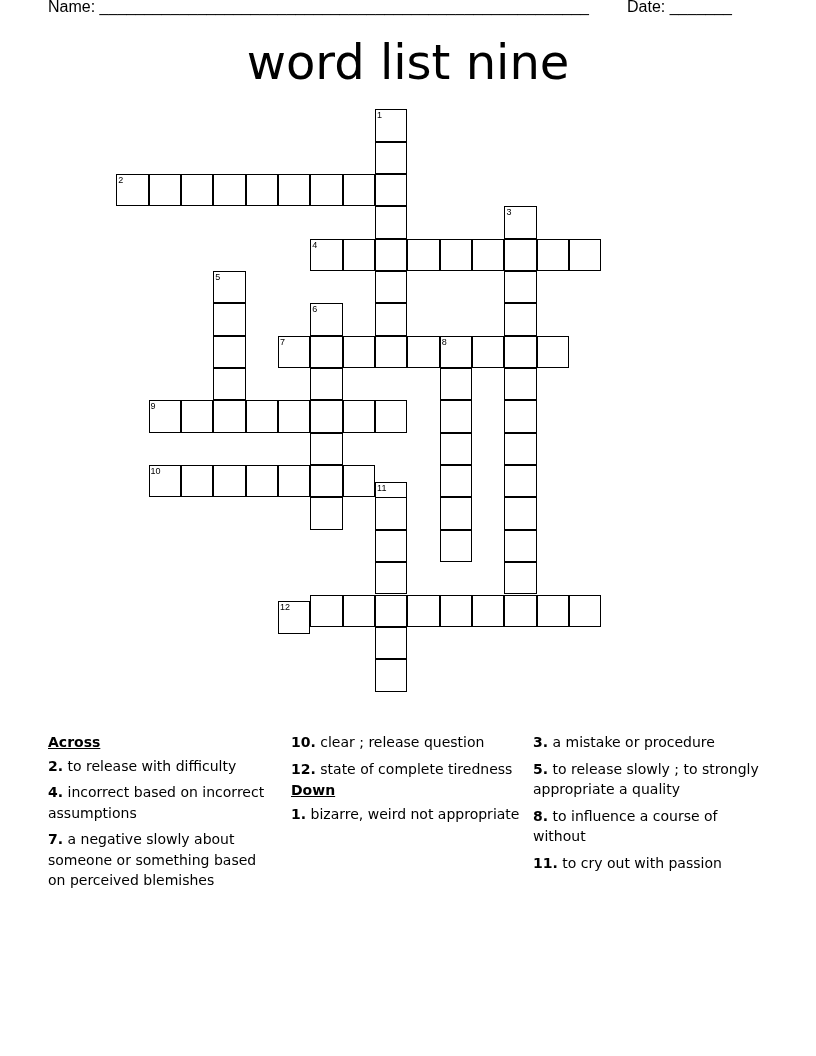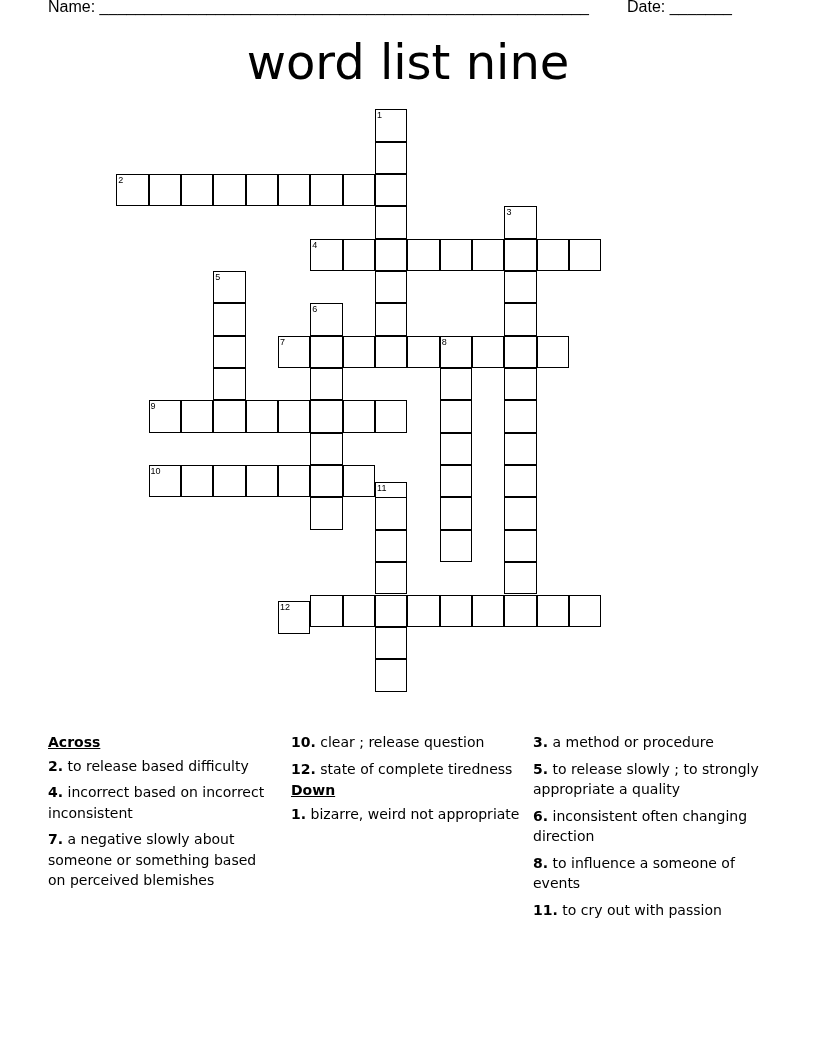--- a/index.html
+++ b/index.html
@@ -134,31 +134,30 @@
     <div class="cell" style="left: 226.45px; top: 485.25px;"></div>
     <div class="cell" style="left: 291.15px; top: 485.25px;"></div>
     <div class="cell" style="left: 323.5px; top: 485.25px;"></div>
     <div class="cell" style="left: 355.85px; top: 485.25px;"></div>
     <div class="cell" style="left: 420.55px; top: 485.25px;"></div>
     <div class="cell" style="left: 452.9px; top: 485.25px;"></div>
   </div>
 
 <div class="clues col1">
   <div class="heading">Across</div>
-  <div class="clue"><b>2.</b><span> to release based difficulty</span></div>
-  <div class="clue"><b>4.</b><span> incorrect based on incorrect inconsistent</span></div>
+  <div class="clue"><b>2.</b><span> to release with difficulty</span></div>
+  <div class="clue"><b>4.</b><span> incorrect based on incorrect assumptions</span></div>
   <div class="clue"><b>7.</b><span> a negative slowly about someone or something based on perceived blemishes</span></div>
 </div>
 
 <div class="clues col2">
   <div class="clue"><b>10.</b><span> clear ; release question</span></div>
   <div class="clue" style="margin-bottom:1px;"><b>12.</b><span> state of complete tiredness</span></div>
   <div class="heading">Down</div>
   <div class="clue"><b>1.</b><span> bizarre, weird not appropriate</span></div>
 </div>
 
 <div class="clues col3">
-  <div class="clue"><b>3.</b><span> a method or procedure</span></div>
+  <div class="clue"><b>3.</b><span> a mistake or procedure</span></div>
   <div class="clue"><b>5.</b><span> to release slowly ; to strongly appropriate a quality</span></div>
-  <div class="clue"><b>6.</b><span> inconsistent often changing direction</span></div>
-  <div class="clue"><b>8.</b><span> to influence a someone of events</span></div>
+  <div class="clue"><b>8.</b><span> to influence a course of without</span></div>
   <div class="clue"><b>11.</b><span> to cry out with passion</span></div>
 </div>
 
 </body></html>

